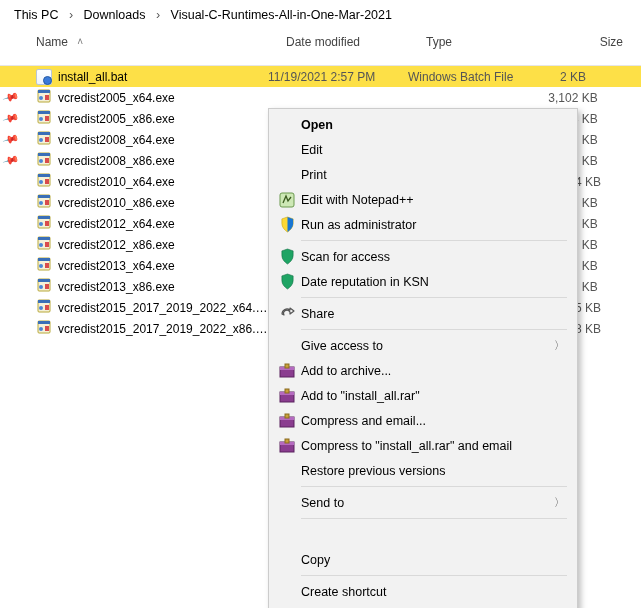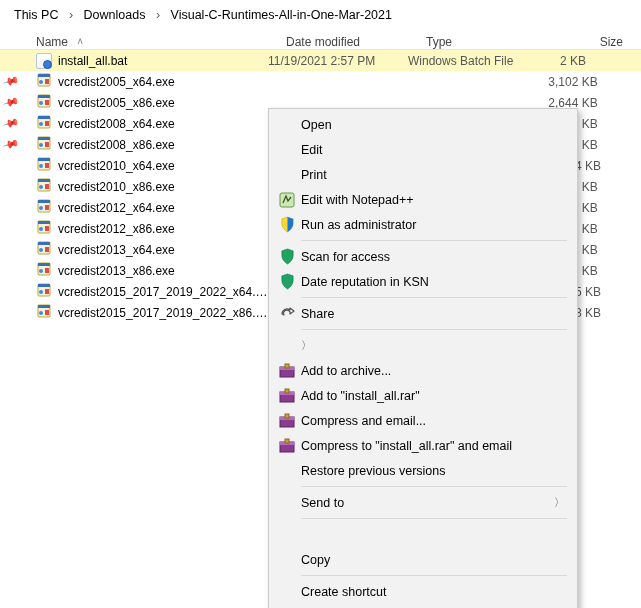--- a/index.html
+++ b/index.html
@@ -1,41 +1,41 @@
 <!DOCTYPE html>
 <html><head>
 <meta charset="utf-8">
 <style>
   html,body{margin:0;padding:0;font-family:"Segoe UI",Tahoma,sans-serif;font-size:12px;color:#000;background:#fff;width:641px;height:608px;overflow:hidden}
   .breadcrumb{padding:8px 14px 10px;font-size:12.5px}
   .bc-sep{padding:0 7px;color:#555}
   .list{position:relative}
-  .hdr{display:flex;border-bottom:1px solid #e6e6e6;padding:3px 0 0;color:#444;font-size:12px}
+  .hdr{display:flex;border-bottom:1px solid #e6e6e6;padding:3px 0 16px;color:#444;font-size:12px}
   .hdr-name{flex:0 0 250px;padding-left:36px}
   .hdr-sort{width:12px;color:#777;font-size:10px;margin-left:6px;position:relative;top:-1px}
   .hdr-date{flex:0 0 140px}
   .hdr-type{flex:0 0 115px}
   .hdr-size{flex:1;text-align:right;padding-right:18px}
   .rows{}
   .row{display:flex;align-items:center;height:21px;padding-left:36px}
-  .row.sel{background:#fef9c3}
+  .row.sel{background:#fde047}
   .pin{position:absolute;left:4px;color:#9a9a9a;font-size:11px;transform:rotate(30deg)}
   .ico{width:16px;height:16px;margin-right:6px;flex:0 0 16px;display:flex;align-items:center;justify-content:center}
   .ico-bat{background:linear-gradient(#fff,#eef4fb);border:1px solid #b8c6d9;border-radius:2px;box-sizing:border-box;position:relative}
   .ico-bat::after{content:"";position:absolute;right:-1px;bottom:-1px;width:7px;height:7px;border-radius:50%;background:#3a7ad9;border:1px solid #255aa3}
   .ico-exe{position:relative}
   .ico-exe svg{width:16px;height:16px}
   .fname{flex:0 0 210px;white-space:nowrap;overflow:hidden;text-overflow:ellipsis}
   .fdate{flex:0 0 140px;color:#555}
   .ftype{flex:0 0 115px;color:#555}
   .fsize{flex:1;text-align:center;padding-right:18px;color:#555;white-space:nowrap}
   
   .ctx{position:absolute;left:268px;top:76px;width:304px;background:#f2f2f2;border:1px solid #ccc;box-shadow:3px 3px 6px rgba(0,0,0,.25);padding:3px 2px;font-size:12.5px}
   .mi{display:flex;align-items:center;height:25px;padding-left:6px;position:relative}
-  .mi.bold .mlabel{font-weight:400}
+  .mi.bold .mlabel{font-weight:700}
   .mi .mico{width:20px;height:20px;margin-right:4px;display:flex;align-items:center;justify-content:center;flex:0 0 20px}
   .mi .mlabel{flex:1;white-space:nowrap}
   .mi .arrow{padding-right:10px;color:#555;font-size:11px}
   .sep{height:1px;background:#d9d9d9;margin:3px 8px 3px 30px}
   
   .shield{width:15px;height:17px}
   .archive{width:16px;height:16px}
 </style>
 </head>
 <body>
@@ -295,20 +295,21 @@
       <span class="mico">
         <svg width="16" height="16" viewBox="0 0 16 16">
             <path d="M3 8 A5 5 0 0 1 11 4 L11 2 L15 5 L11 8 L11 6 A3 3 0 0 0 5 9 Z" fill="none" stroke="#555" stroke-width="1.2" stroke-linejoin="round"></path>
           </svg>
       </span>
       <span class="mlabel">Share</span>
     </div>
     <div class="sep"></div>
     <div class="mi">
         <span class="mico"></span>
+        <span class="mlabel">Give access to</span>
         <span class="arrow">〉</span>
       </div>
     <div class="mi">
       <span class="mico">
           <svg class="archive" viewBox="0 0 16 16">
             <rect x="1" y="4" width="14" height="10" fill="#8a3d8f" stroke="#5a235e"></rect>
             <rect x="1" y="4" width="14" height="3" fill="#b56ac0"></rect>
             <rect x="6" y="1" width="4" height="4" fill="#c9a03b" stroke="#8a6a1f"></rect>
           </svg>
         </span>

